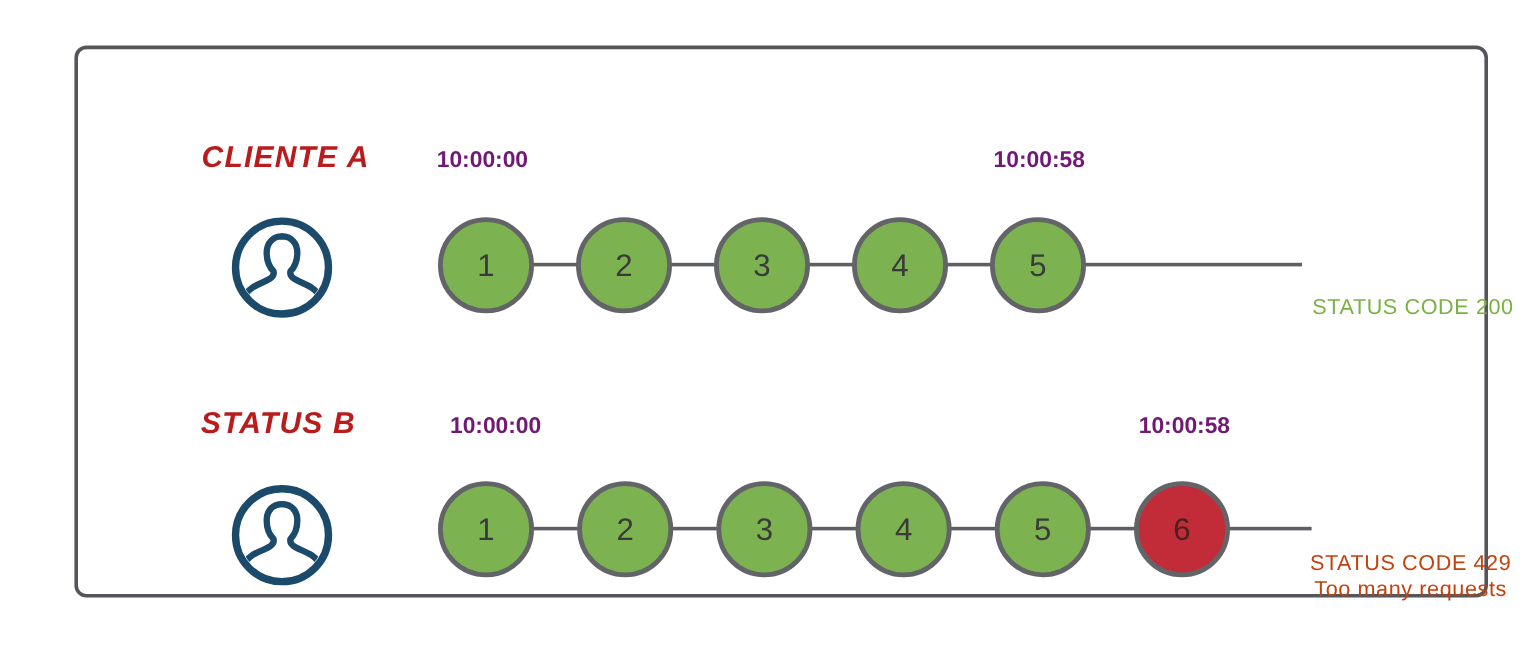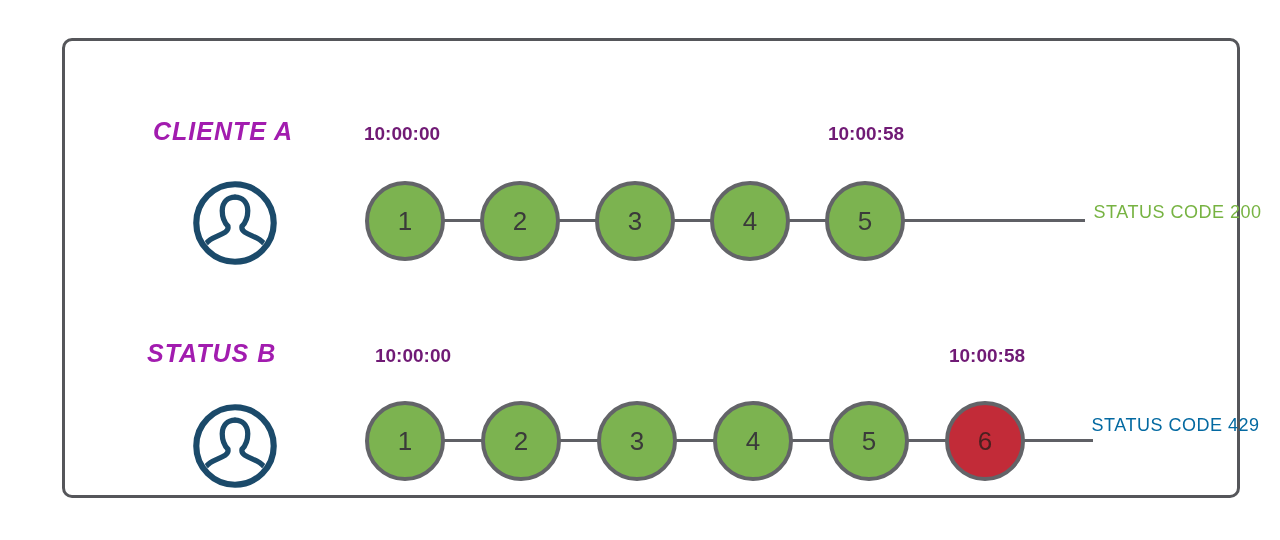--- a/index.html
+++ b/index.html
@@ -5,41 +5,41 @@
   html,body{margin:0;padding:0;background:#ffffff;}
   .stage{
     position:relative;width:1280px;height:540px;background:#ffffff;overflow:hidden;
     font-family:"Liberation Sans",sans-serif;
   }
   .frame{
     position:absolute;left:62px;top:38px;width:1178px;height:460px;
     border:3px solid #55565a;border-radius:10px;background:#ffffff;box-sizing:border-box;
   }
   .client-label{
-    position:absolute;width:170px;text-align:left;
-    font-size:25px;font-weight:700;font-style:italic;color:#a21caf;letter-spacing:1px;
+    position:absolute;width:170px;text-align:center;
+    font-size:25px;font-weight:700;font-style:italic;color:#b91c1c;letter-spacing:1px;
   }
   .avatar{position:absolute;width:88px;height:88px;}
   .timestamp{
     position:absolute;width:124px;text-align:center;
     font-size:19px;font-weight:700;color:#701a75;
   }
   .tline{position:absolute;height:3px;background:#5f6065;}
   .circle{
     position:absolute;width:80px;height:80px;border-radius:50%;
     background:#7cb350;border:4px solid #636468;box-sizing:border-box;
     display:flex;align-items:center;justify-content:center;
     font-size:26px;color:#3a3a3a;
   }
   .circle.blocked{background:#c22b38;color:#4a2020;}
   .status{
-    position:absolute;text-align:center;font-size:18px;line-height:22px;letter-spacing:.5px;
+    position:absolute;text-align:center;font-size:18px;line-height:22px;letter-spacing:.5px;margin-top:44px;
   }
   .status.success{color:#77b342;}
-  .status.error{color:#0369a1;}
+  .status.error{color:#c2410c;}
 </style>
 </head>
 <body>
 
 <div class="stage">
   <div class="frame">
 
     <div class="client-label" style="left:88px;top:76px">CLIENTE A</div>
 
     <svg class="avatar" style="left:126px;top:138px" viewBox="0 0 100 100">
@@ -92,16 +92,17 @@
 
     <div class="circle" style="left:300px;top:360px">1</div>
     <div class="circle" style="left:416px;top:360px">2</div>
     <div class="circle" style="left:532px;top:360px">3</div>
     <div class="circle" style="left:648px;top:360px">4</div>
     <div class="circle" style="left:764px;top:360px">5</div>
     <div class="circle blocked" style="left:880px;top:360px">6</div>
 
     <div class="status error" style="left:1018px;top:373px;width:185px">
       <div>STATUS CODE 429</div>
+      <div>Too many requests</div>
     </div>
 
   </div>
 </div>
 
 </body></html>

